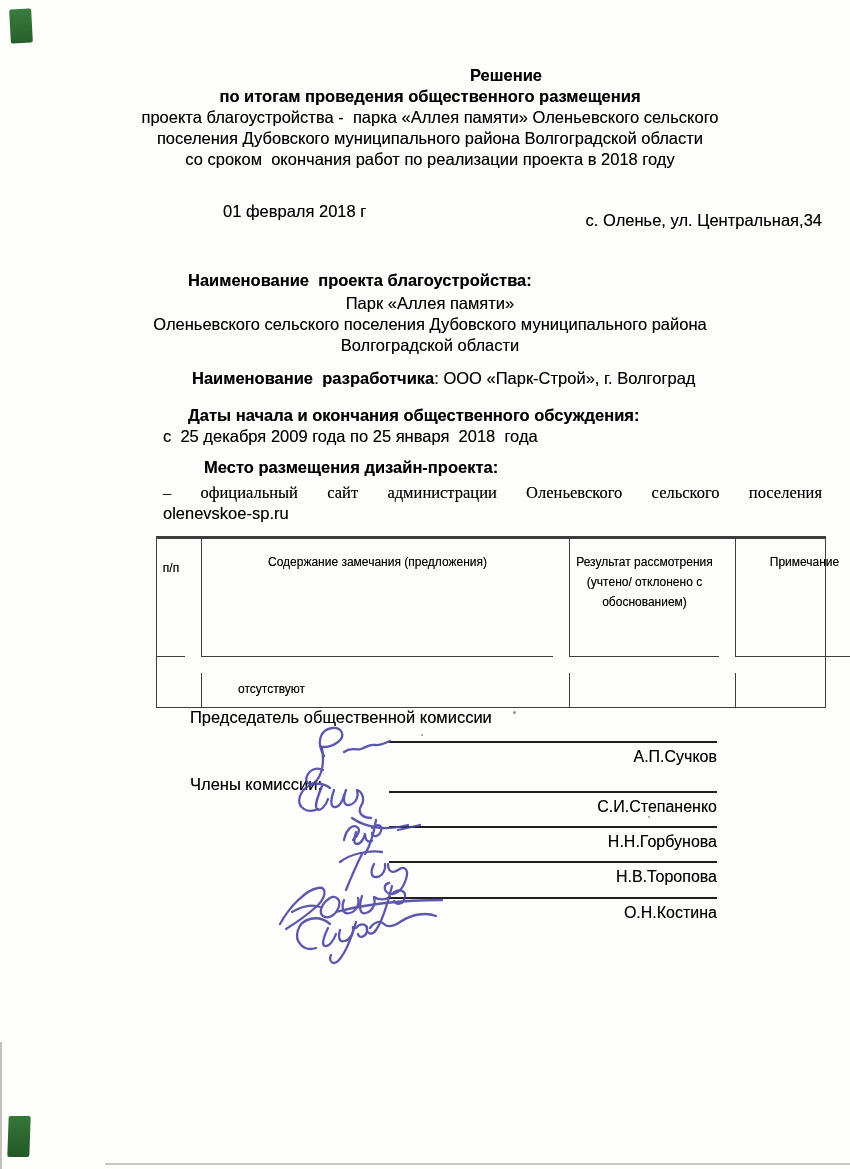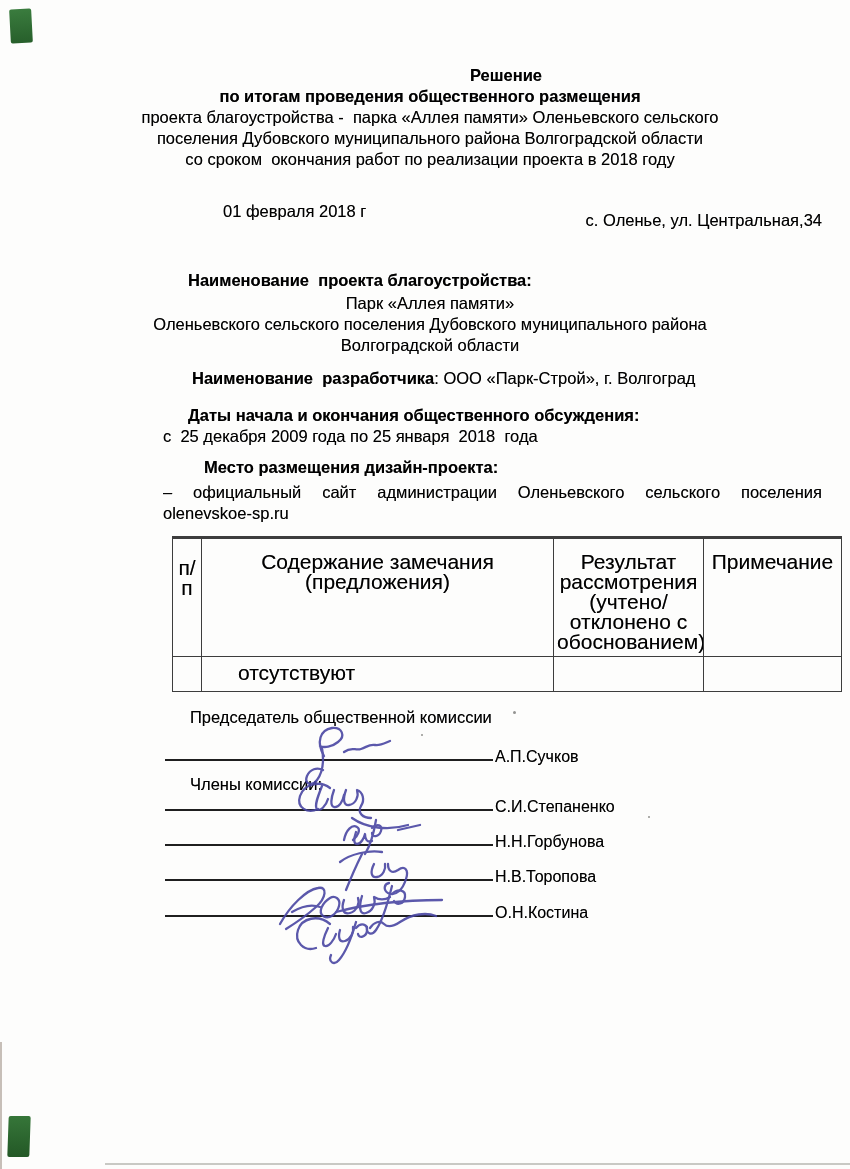--- a/index.html
+++ b/index.html
@@ -24,41 +24,41 @@
   .title{left:30px;top:65px;width:800px;text-align:center;line-height:21px;}
   .title .shift{transform:translateX(76px);}
 
   
   .dateline{left:0;top:202px;width:850px;height:22px;}
   .date-left{position:absolute;left:177px;top:0;margin-left:46px;}
   .date-right{position:absolute;right:28px;top:9px;}
 
   .center-block{left:30px;width:800px;text-align:center;line-height:21px;}
 
-  .just-line{text-align:justify;text-align-last:justify;}
+  .just-line{text-align:justify;text-align-last:justify;font-family:Liberation Serif, serif;}
 
   
   .rtable{
-    left:172px;top:536px;width:668px;
+    left:156px;top:536px;width:668px;
     display:grid;grid-template-columns:28px 352px 150px 138px;grid-template-rows:118px 34px;
     border:1.5px solid #3d3d3d;border-top-width:3px;
-    font-size:21px;line-height:20px;
+    font-size:12px;line-height:20px;gap:16px;
   }
   .cell{border-left:1.4px solid #3d3d3d;position:relative;}
   .cell.first{border-left:none;}
   .cell.hrow{border-bottom:1.4px solid #3d3d3d;text-align:center;padding-top:13px;box-sizing:border-box;}
   .cell.c1h{padding-top:19px;}
   .cell .wrapnarrow{display:inline-block;max-width:250px;}
   .cell.c3h{padding-left:3px;padding-right:3px;}
   .cell.drow{box-sizing:border-box;padding-top:6px;}
   .cell.d2{padding-left:36px;}
 
   
   .sig-label{line-height:20px;}
-  .sig-row{left:165px;width:560px;height:22px;display:flex;align-items:flex-end;}
+  .sig-row{left:157px;width:560px;height:22px;display:flex;align-items:flex-end;flex-direction:column;}
   .sig-line{display:inline-block;width:328px;height:100%;border-bottom:2px solid #1f1f1f;}
   .sig-name{margin-left:2px;font-size:16px;transform:translateY(5px);text-shadow:0 0 .6px rgba(35,35,35,.55);}
 
   .ink{position:absolute;left:0;top:0;width:850px;height:1169px;pointer-events:none;}
 
   
   .speck{position:absolute;background:#5a5a58;border-radius:50%;opacity:.65;}
   .edge-bottom{position:absolute;left:105px;top:1163px;width:745px;height:2px;background:#c9c9c4;}
   .edge-left{position:absolute;left:0;top:1042px;width:2px;height:127px;background:#b9afa6;opacity:.8;}
 </style>

